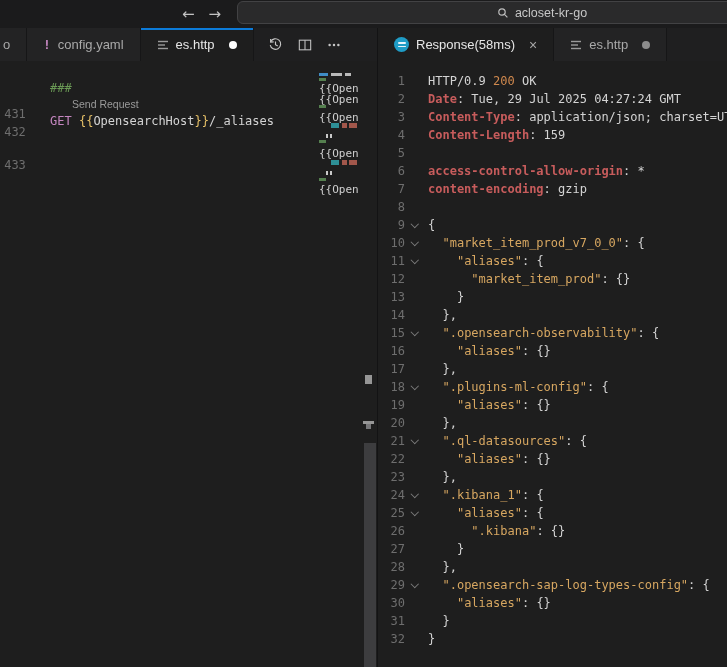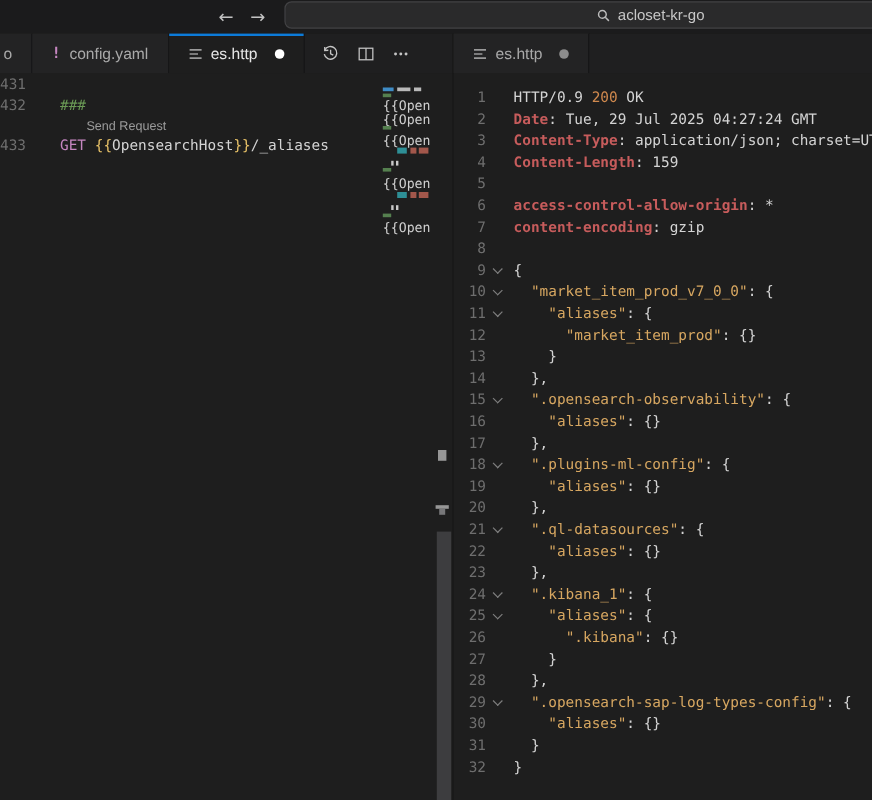--- a/index.html
+++ b/index.html
@@ -41,21 +41,21 @@
                  display:inline-flex; flex-direction:column; align-items:center; justify-content:center; gap:2px; flex:none; }
   .resp-circle i { display:block; width:8px; height:1.5px; background:#eaf5fb; border-radius:1px; }
   .tab-actions { display:flex; align-items:center; gap:9px; padding:0 10px; margin-left:2px; }
   .action-btn { width:20px; height:20px; display:flex; align-items:center; justify-content:center; }
 
   
   .editor { position:relative; flex:1; background:#1e1e1e; overflow:hidden;
             font-family:"DejaVu Sans Mono","Liberation Mono",monospace; font-size:12px; color:var(--tok-p); }
   .resp-editor { padding-top:11px; }
   .code-line { display:flex; height:18px; line-height:18px; }
-  .gutter-l { flex:none; width:30px; text-align:left; color:var(--gutter); }
+  .gutter-l { flex:none; width:30px; text-align:center; color:var(--gutter);margin-top:44px; }
   .code-left { padding-left:20px; white-space:pre; }
   .lens-row { height:15px; line-height:15px; padding-left:72px; }
   .lens { font-family:"Liberation Sans",sans-serif; font-size:10.5px; color:#9b9b9b; cursor:pointer; }
   .gutter-r { flex:none; width:27px; text-align:right; color:var(--gutter); }
   .fold-col { flex:none; width:23px; position:relative; }
   .chev { position:absolute; left:7px; top:5px; width:5.5px; height:5.5px;
           border-right:1.4px solid #7e7e7e; border-bottom:1.4px solid #7e7e7e; transform:rotate(45deg); }
   .code-right { white-space:pre; }
 
   .tok-p   { color:var(--tok-p); }
@@ -208,20 +208,30 @@
         <div class="sb-markT-bar"></div>
         <div class="sb-markT-stem"></div>
         <div class="sb-thumb"></div>
       </div>
     </div>
   </div>
 
   <div class="group group-right">
     <div class="tab-bar">
       <div class="tabs" id="right-tabs">
+          <div class="tab active">
+            <span style="display: inline-flex;">
+              <span class="resp-circle">
+                <i></i>
+                <i></i>
+              </span>
+            </span>
+            <span class="tab-label">Response(58ms)</span>
+            <span class="close">×</span>
+          </div>
           <div class="tab">
             <span style="display: inline-flex;">
               <svg width="12" height="12" viewBox="0 0 12 12">
                 <g stroke="#9a9a9a" stroke-width="1.4">
                   <line x1="1" y1="2.5" x2="11" y2="2.5"></line>
                   <line x1="1" y1="6" x2="8" y2="6"></line>
                   <line x1="1" y1="9.5" x2="11" y2="9.5"></line>
                 </g>
               </svg>
             </span>

